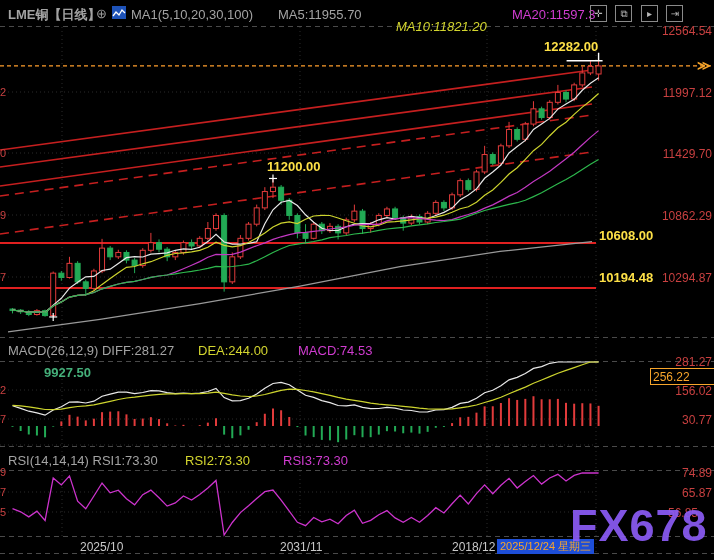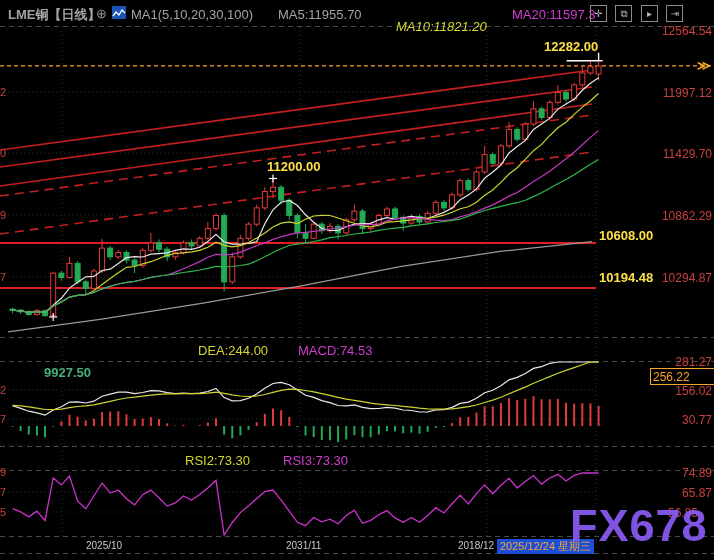--- a/index.html
+++ b/index.html
@@ -9,21 +9,21 @@
   .txt{position:absolute;white-space:nowrap;line-height:1;}
   .f13{font-size:13px;}
   .c-white{color:#a3a3a3;} .c-dim{color:#9a9a9a;}
   .c-yellow{color:#d3d52f;} .c-magenta{color:#d03cd0;}
   .c-bred{color:#fde047;font-weight:bold;} .c-green{color:#45b07a;font-weight:bold;}
   .c-orange{color:#f7a52b;}
   .axis-lbl{position:absolute;left:654px;width:58px;text-align:right;font-size:12px;color:#c84040;}
   .left-digit{position:absolute;left:0px;width:9px;overflow:hidden;font-size:11px;color:#c84040;}
   .tool{display:inline-block;width:15px;height:15px;margin-left:4px;border:1px solid #8a8a8a;
         color:#b5b5b5;font-size:10px;line-height:15px;text-align:center;vertical-align:top;}
-  .tick-lbl{position:absolute;top:540px;font-size:10px;color:#c9c9c9;margin-left:6px;}
+  .tick-lbl{position:absolute;top:540px;font-size:12px;color:#c9c9c9;}
   #curdate{position:absolute;top:539px;left:497px;font-size:11px;color:#f7a52b;background:#1d4ed8;padding:0 3px;}
   #boxval{position:absolute;left:650px;top:368px;width:60px;height:14px;border:1px solid #f7a52b;
           color:#f7a52b;font-size:12px;background:#000;padding:1px 2px 0 2px;}
   #wm{position:absolute;left:570px;top:500px;font-size:45px;font-weight:600;color:#8b5cf6;
       opacity:.92;letter-spacing:1px;z-index:30;}
   #minichart{position:absolute;left:112px;top:6px;width:14px;height:13px;background:#1d52b8;}
   .lbl-abs{position:absolute;}
 </style>
 </head>
 <body>
@@ -313,24 +313,26 @@
     <span class="tool">⇥</span>
   </div>
 
   <div class="txt f13 c-bred lbl-abs" style="left:544px;top:40px;">12282.00</div>
   <div class="txt f13 c-bred lbl-abs" style="left:267px;top:160px;">11200.00</div>
   <div class="txt f13 c-green lbl-abs" style="left:44px;top:320px;margin-top:46px;">9927.50</div>
   <div class="txt f13 c-bred lbl-abs" style="left:599px;top:229px;">10608.00</div>
   <div class="txt f13 c-bred lbl-abs" style="left:599px;top:271px;">10194.48</div>
   <div class="txt f13 c-orange lbl-abs" style="left:697px;top:59px;font-weight:bold;">≫</div>
 
+  <div class="txt f13 c-white" style="left:8px;top:344px;"><span>MACD(26,12,9)</span>&nbsp;<span>DIFF:281.27</span></div>
   <div class="txt f13 c-yellow" style="left:198px;top:344px;">DEA:244.00</div>
   <div class="txt f13 c-magenta" style="left:298px;top:344px;">MACD:74.53</div>
   <div id="boxval">256.22</div>
 
+  <div class="txt f13 c-white" style="left:8px;top:454px;"><span>RSI(14,14,14)</span>&nbsp;<span>RSI1:73.30</span></div>
   <div class="txt f13 c-yellow" style="left:185px;top:454px;">RSI2:73.30</div>
   <div class="txt f13 c-magenta" style="left:283px;top:454px;">RSI3:73.30</div>
 
   <div id="curdate">2025/12/24 星期三</div>
 
   <div id="wm">FX678</div>
 <div class="axis-lbl" style="top: 24px;">12564.54</div>
     <div class="axis-lbl" style="top: 86px;">11997.12</div>
     <div class="axis-lbl" style="top: 147px;">11429.70</div>
     <div class="axis-lbl" style="top: 209px;">10862.29</div>

